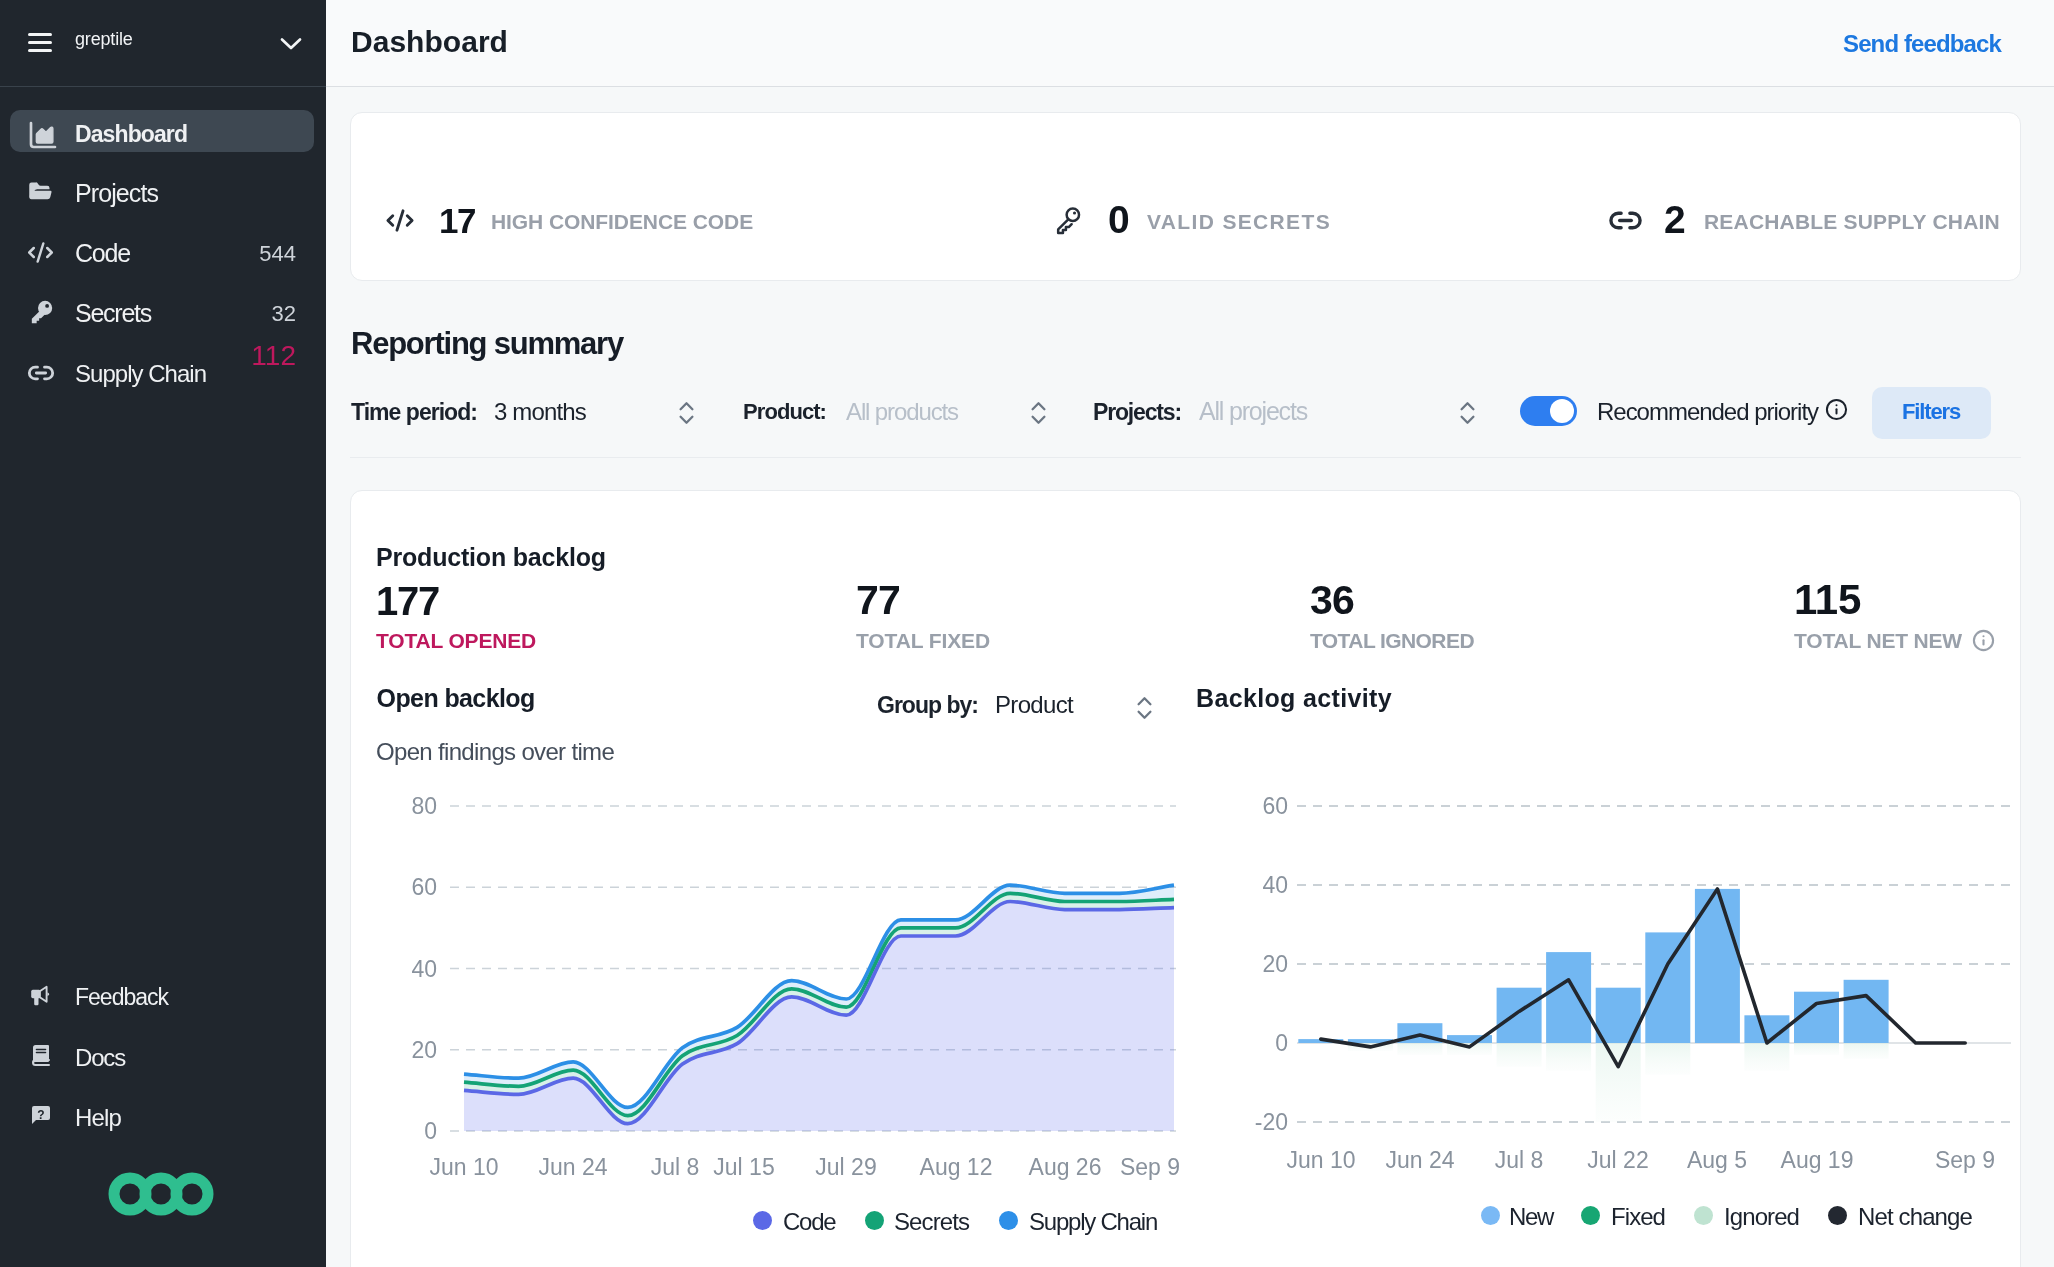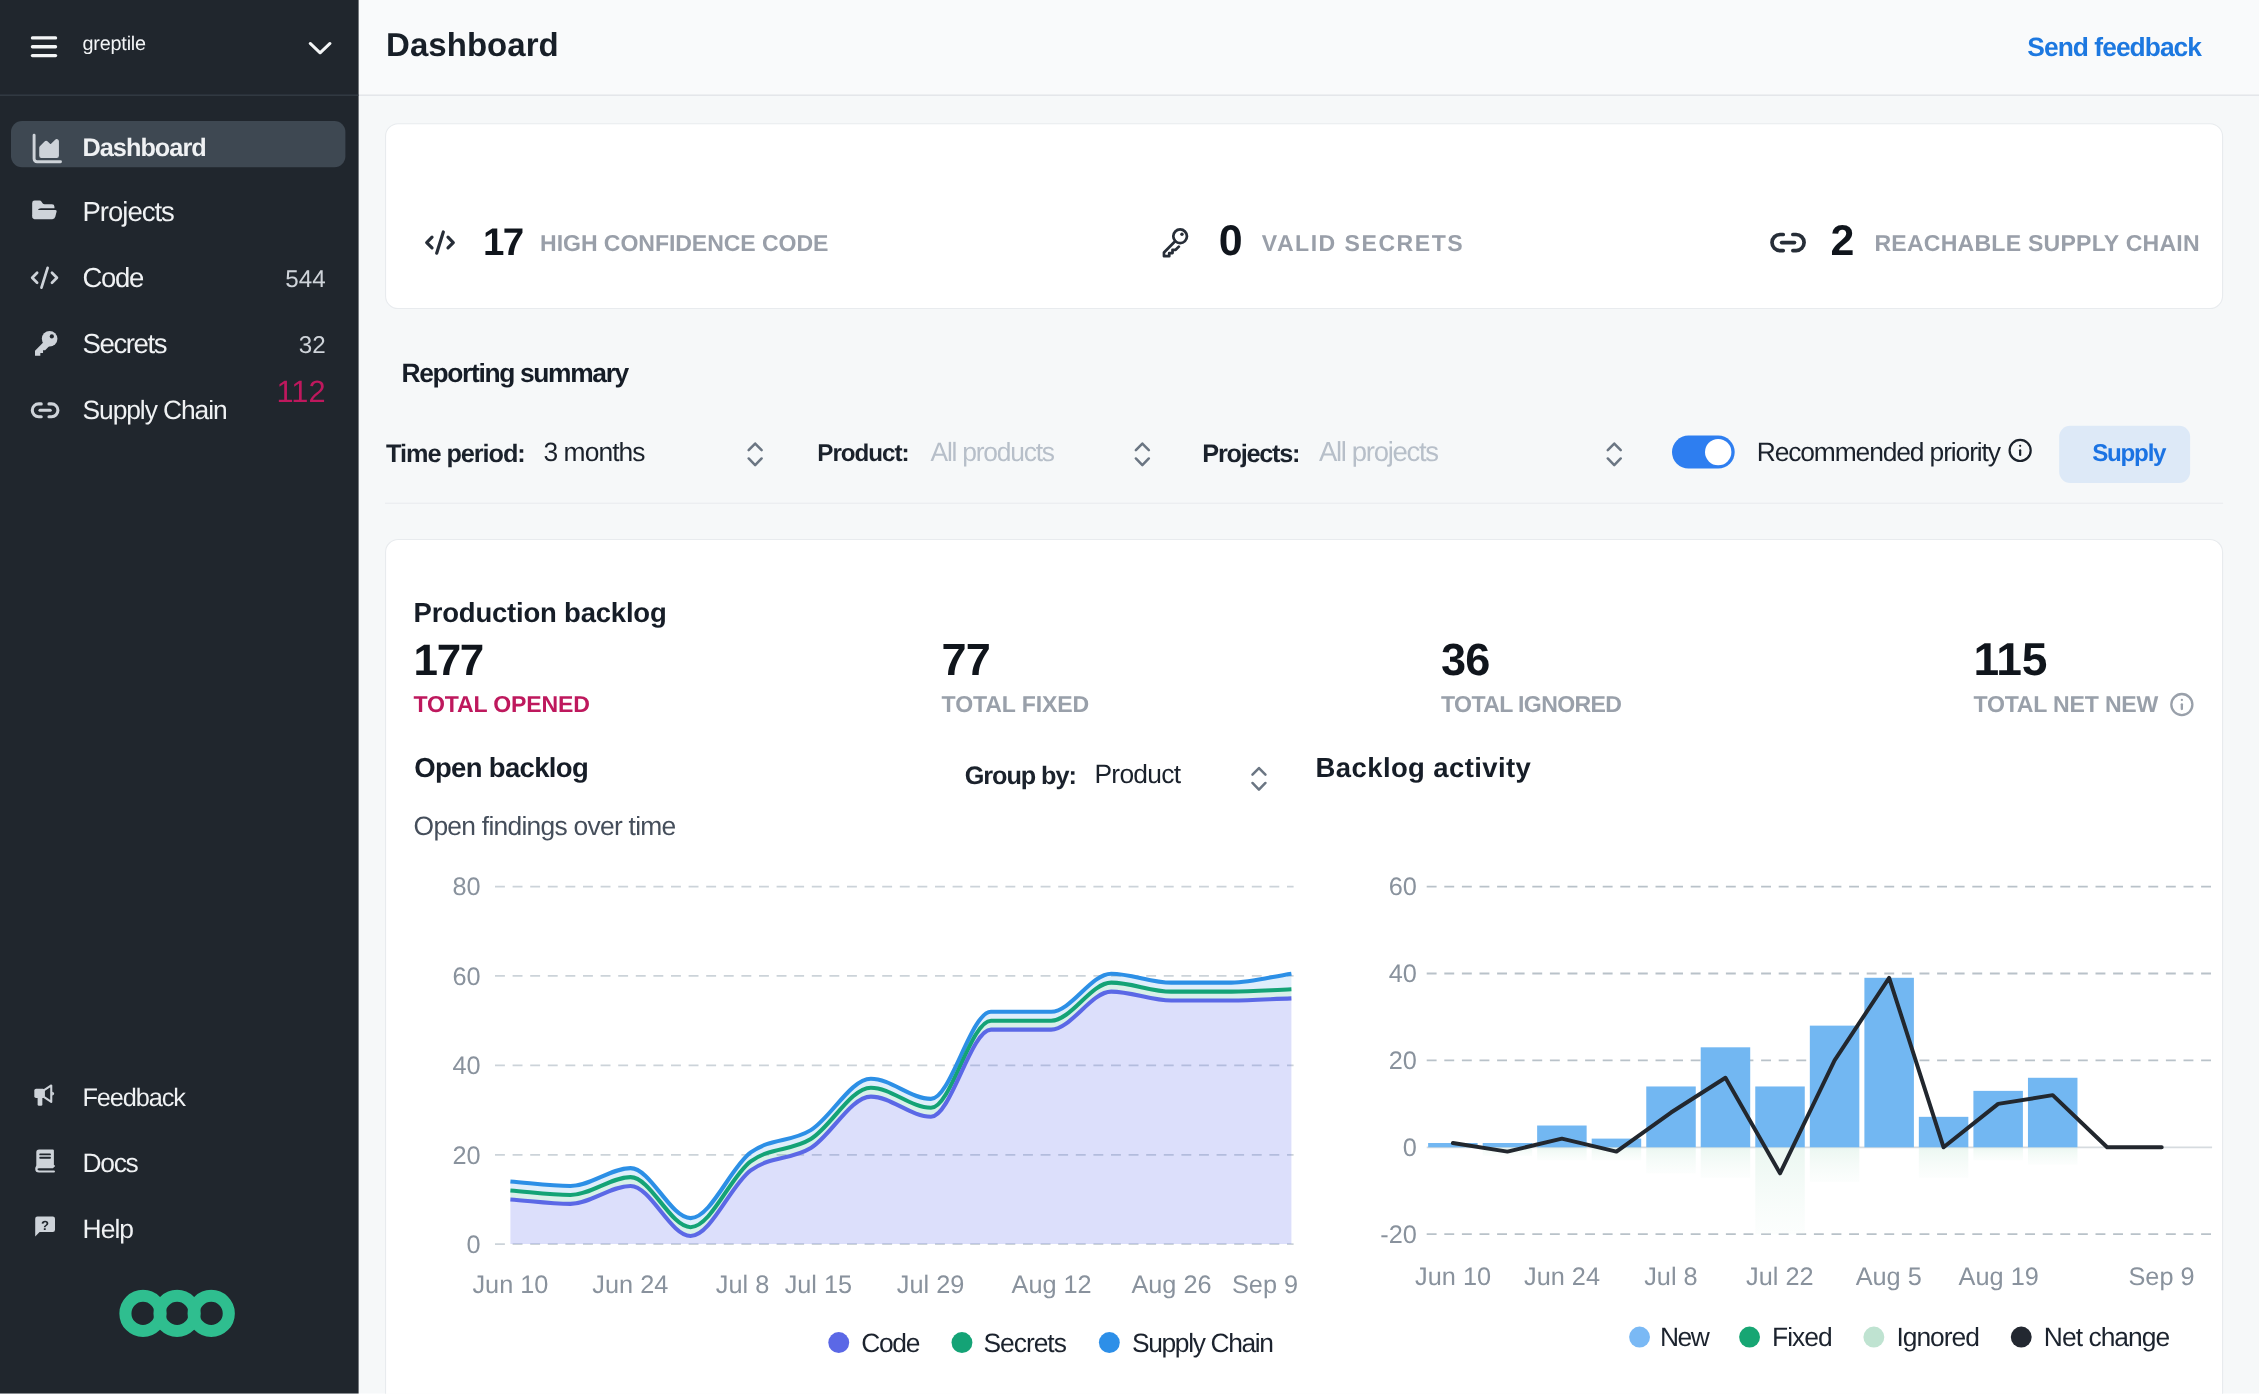--- a/index.html
+++ b/index.html
@@ -31,21 +31,21 @@
 <div class="abs" style="left:1147px;top:211.2px;font-size:21px;font-weight:700;color:#999fa9;line-height:1;letter-spacing:1.35px;white-space:nowrap">VALID SECRETS</div>
 <svg class="abs" style="left:1608px;top:203px" width="35" height="35" viewBox="0 0 24 24">
       <g fill="none" stroke="#272e38" stroke-width="2.3" stroke-linecap="round" stroke-linejoin="round">
         <path d="M9 17H7A5 5 0 0 1 7 7h2"></path>
         <path d="M15 7h2a5 5 0 1 1 0 10h-2"></path>
         <line x1="8" x2="16" y1="12" y2="12"></line>
       </g>
     </svg>
 <div class="abs" style="left:1664px;top:199.5px;font-size:39px;font-weight:700;color:#10151c;line-height:1;white-space:nowrap">2</div>
 <div class="abs" style="left:1704px;top:211.2px;font-size:21px;font-weight:700;color:#999fa9;line-height:1;letter-spacing:0.19px;white-space:nowrap">REACHABLE SUPPLY CHAIN</div>
-<div class="abs" style="left:365px;top:327.9px;font-size:24px;font-weight:700;color:#161d27;line-height:1;letter-spacing:-1.23px;white-space:nowrap">Reporting summary</div>
+<div class="abs" style="left:351px;top:327.9px;font-size:31px;font-weight:700;color:#161d27;line-height:1;letter-spacing:-1.23px;white-space:nowrap">Reporting summary</div>
 <div class="abs" style="left:351px;top:400.5px;font-size:23px;font-weight:700;color:#1b222c;line-height:1;letter-spacing:-0.97px;white-space:nowrap">Time period:</div>
 <div class="abs" style="left:494px;top:399.7px;font-size:24px;font-weight:400;color:#1b222c;line-height:1;letter-spacing:-0.84px;white-space:nowrap">3 months</div>
 <svg class="abs" style="left:678px;top:401px" width="17" height="24" viewBox="0 0 17 24">
       <g fill="none" stroke="#6b7683" stroke-width="2.3" stroke-linecap="round" stroke-linejoin="round">
         <path d="m2.6 8.2 5.9-6 5.9 6"></path>
         <path d="m2.6 15.8 5.9 6 5.9-6"></path>
       </g>
     </svg>
 <div class="abs" style="left:743px;top:401.4px;font-size:22px;font-weight:700;color:#1b222c;line-height:1;letter-spacing:-0.93px;white-space:nowrap">Product:</div>
 <div class="abs" style="left:846px;top:399.7px;font-size:24px;font-weight:400;color:#b7bfc9;line-height:1;letter-spacing:-1.12px;white-space:nowrap">All products</div>
@@ -67,21 +67,21 @@
 <div class="abs" style="left:1550px;top:399px;width:24px;height:24px;background:#fff;border-radius:50%"></div>
 <div class="abs" style="left:1597px;top:399.7px;font-size:24px;font-weight:400;color:#1b222c;line-height:1;letter-spacing:-1.02px;white-space:nowrap">Recommended priority</div>
 <svg class="abs" style="left:1825px;top:398px" width="23" height="23" viewBox="0 0 24 24">
       <g fill="none" stroke="#1b222c" stroke-width="2.1" stroke-linecap="round">
         <circle cx="12" cy="12" r="10"></circle>
         <path d="M12 16.2v-4.4"></path>
         <path d="M12 7.6h.01"></path>
       </g>
     </svg>
 <div class="abs" style="left:1872px;top:387px;width:119px;height:52px;background:#dde9f7;border-radius:10px"></div>
-<div class="abs" style="left:1902px;top:401.4px;font-size:22px;font-weight:700;color:#1b73e3;line-height:1;letter-spacing:-1.15px;white-space:nowrap">Supply</div>
+<div class="abs" style="left:1902px;top:401.4px;font-size:22px;font-weight:700;color:#1b73e3;line-height:1;letter-spacing:-1.15px;white-space:nowrap">Filters</div>
 <div class="abs" style="left:350px;top:457px;width:1671px;height:1px;background:#e9ecef"></div>
 <div class="abs" style="left:350px;top:490px;width:1671px;height:810px;background:#fff;border:1px solid #e8ebee;border-radius:12px"></div>
 <div class="abs" style="left:376px;top:545px;font-size:25px;font-weight:700;color:#161d27;line-height:1;letter-spacing:-0.19px;white-space:nowrap">Production backlog</div>
 <div class="abs" style="left:376px;top:580.9px;font-size:40px;font-weight:700;color:#10151c;line-height:1;letter-spacing:-1.25px;white-space:nowrap">177</div>
 <div class="abs" style="left:376px;top:630.1px;font-size:21px;font-weight:700;color:#be185d;line-height:1;letter-spacing:-0.18px;white-space:nowrap">TOTAL OPENED</div>
 <div class="abs" style="left:856px;top:580.1px;font-size:41px;font-weight:700;color:#10151c;line-height:1;letter-spacing:-0.80px;white-space:nowrap">77</div>
 <div class="abs" style="left:856px;top:630.1px;font-size:21px;font-weight:700;color:#99a0aa;line-height:1;letter-spacing:-0.12px;white-space:nowrap">TOTAL FIXED</div>
 <div class="abs" style="left:1310px;top:580.1px;font-size:41px;font-weight:700;color:#10151c;line-height:1;letter-spacing:-0.80px;white-space:nowrap">36</div>
 <div class="abs" style="left:1310px;top:630.1px;font-size:21px;font-weight:700;color:#99a0aa;line-height:1;letter-spacing:-0.58px;white-space:nowrap">TOTAL IGNORED</div>
 <div class="abs" style="left:1794px;top:579.2px;font-size:42px;font-weight:700;color:#10151c;line-height:1;letter-spacing:-0.26px;white-space:nowrap">115</div>

